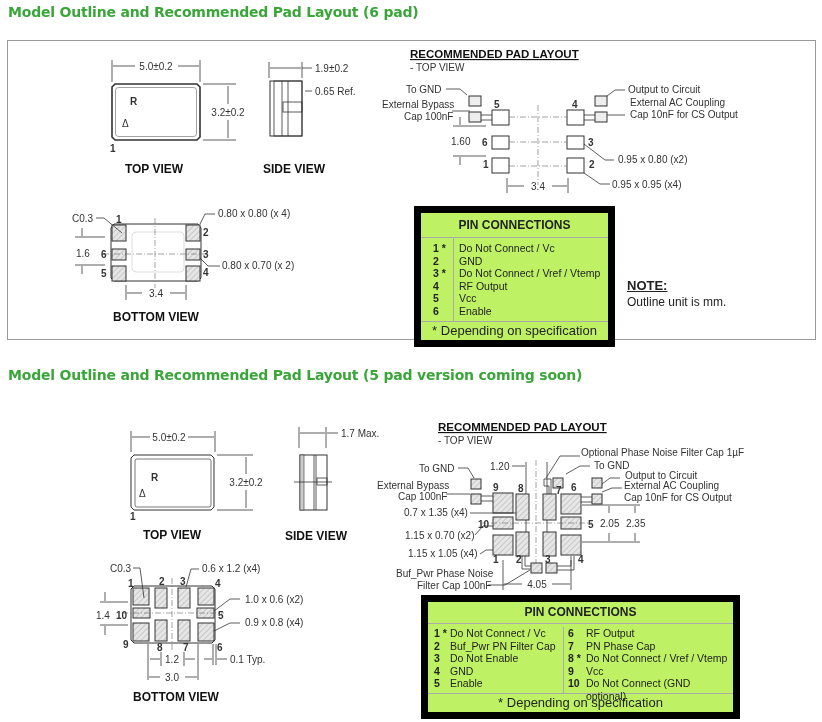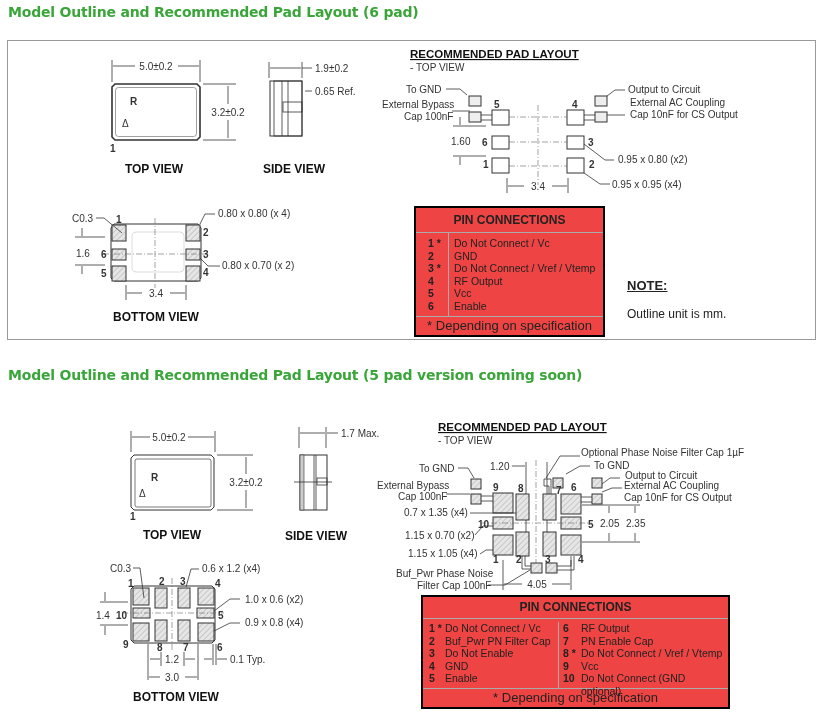--- a/index.html
+++ b/index.html
@@ -10,21 +10,21 @@
   svg text{font-family:"Liberation Sans",sans-serif;fill:#333;}
   .t{font-size:10px;}
   .tb{font-size:10px;font-weight:bold;}
   .view{font-size:12px;font-weight:bold;fill:#111;}
   .ttl{font-size:11.5px;font-weight:bold;fill:#111;text-decoration:underline;}
   .ln{stroke:#333;stroke-width:0.8;fill:none;}
   .thick{stroke:#333;stroke-width:1.6;fill:none;}
   .dash{stroke:#666;stroke-width:0.6;fill:none;stroke-dasharray:6 2 1 2;}
   .pad{stroke:#333;stroke-width:1;fill:url(#hatch);}
   .padw{stroke:#333;stroke-width:1;fill:#fff;}
-  .pin-table{position:absolute;border:2px solid #000000;background:#ef4444;font-size:10.5px;}
+  .pin-table{position:absolute;border:7px solid #000000;background:#bef264;font-size:10.5px;}
   .pin-table .th{font-weight:bold;font-size:12px;text-align:center;border-bottom:1px solid #aaa;}
   .pin-table .foot{text-align:center;border-top:1px solid #aaa;font-size:13px;}
   .row{display:flex;line-height:12.6px;}
   .num{font-weight:bold;width:26px;padding-left:12px;white-space:nowrap;}
   .note-h{position:absolute;font-weight:bold;font-size:13px;text-decoration:underline;}
   .note-t{position:absolute;font-size:12px;}
 </style>
 </head>
 <body>
 
@@ -355,21 +355,21 @@
       </div>
     <div class="row">
         <span class="num">6</span>
         <span>Enable</span>
       </div>
   </div>
   <div class="foot" style="height:18px;line-height:18px;">* Depending on specification</div>
 </div>
 
 <div class="note-h" style="left:627px;top:278px;">NOTE:</div>
-<div class="note-t" style="left:627px;top:307px;">Outline unit is mm.</div>
+<div class="note-t" style="left:627px;top:295px;">Outline unit is mm.</div>
 
 <div class="h" style="top:367px;">Model Outline and Recommended Pad Layout (5 pad version coming soon)</div>
 <div class="panel" style="left:7px;top:404px;width:807px;height:312px;z-index:-1;"></div>
 
 <div class="pin-table" style="left:421px;top:595px;width:305px;height:110px;">
   <div class="th" style="height:21px;line-height:21px;">PIN CONNECTIONS</div>
   <div style="position:relative;height:69px;display:flex;padding-top:3px;box-sizing:border-box;">
     <div style="width:135px;border-right:1px solid #aaa;">
       <div class="row">
           <span class="num" style="width:16px;padding-left:6px;">1 *</span>
@@ -392,21 +392,21 @@
           <span>Enable</span>
         </div>
     </div>
     <div style="flex:1;">
       <div class="row">
           <span class="num" style="width:18px;padding-left:4px;">6</span>
           <span>RF Output</span>
         </div>
       <div class="row">
           <span class="num" style="width:18px;padding-left:4px;">7</span>
-          <span>PN Enable Cap</span>
+          <span>PN Phase Cap</span>
         </div>
       <div class="row">
           <span class="num" style="width:18px;padding-left:4px;">8 *</span>
           <span>Do Not Connect / Vref / Vtemp</span>
         </div>
       <div class="row">
           <span class="num" style="width:18px;padding-left:4px;">9</span>
           <span>Vcc</span>
         </div>
       <div class="row">

